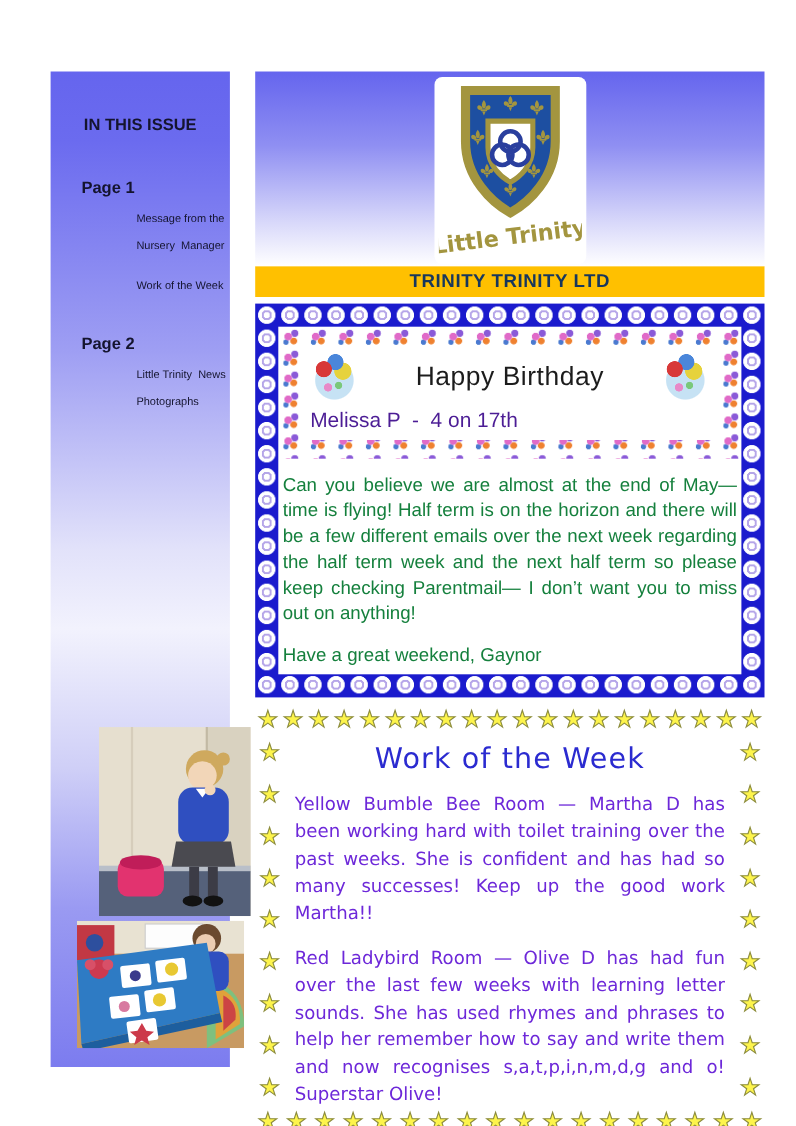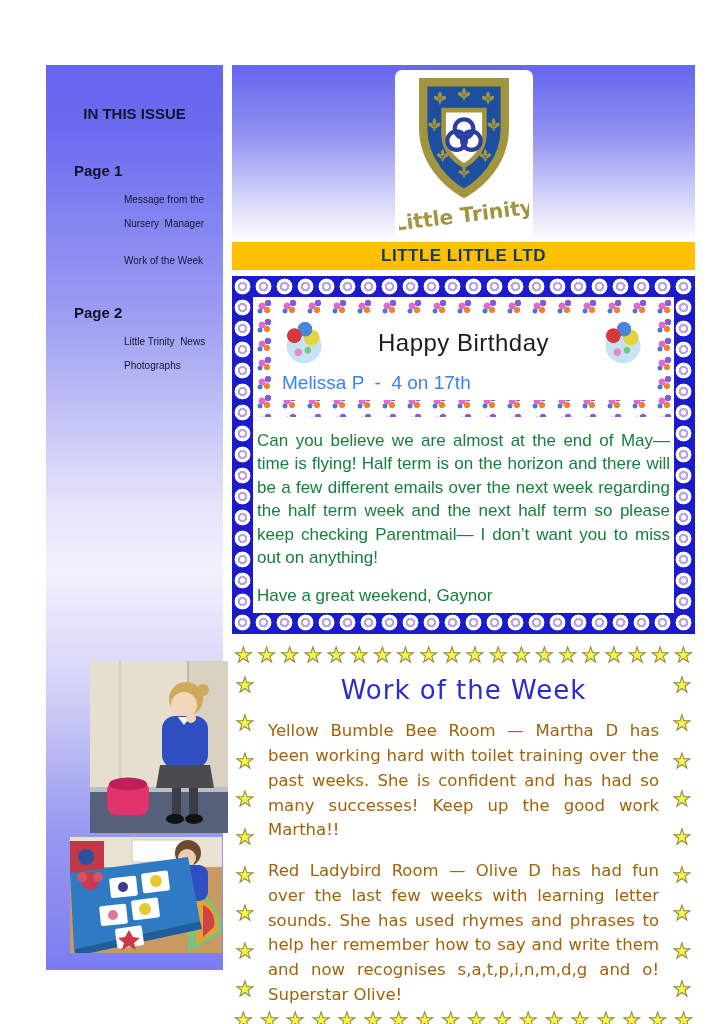--- a/index.html
+++ b/index.html
@@ -2,21 +2,21 @@
 <html style="--accent-blue: #6a6aef; --border-blue: #1b1bcd; --gold: #ffc000; --navy: #17375d; --title-blue: #2b2bd0; --star-yellow: #fdf44c; --star-outline: #8c8c3e; --crest-gold: #a3953f; --crest-blue: #1d4fa1; --knot-blue: #2a3f9e;"><head>
 <meta charset="utf-8">
 <style>
   * { box-sizing: border-box; margin: 0; padding: 0; }
   html,body { width:724px; height:1024px; background:#ffffff; overflow:hidden; }
   body { font-family:"Liberation Sans", sans-serif; position:relative; }
   .page { position:absolute; inset:0; background:#ffffff; }
 
   
   .sidebar {
-    position:absolute; left:46px; top:65px; width:177px; height:905px;
+    position:absolute; left:46px; top:65px; width:163px; height:905px;
     background:linear-gradient(180deg,#6565ee 0%, #6b6bef 7%, #9e9ef3 28%,
       #e2e2fa 48%, #f2f2fd 56%, #cfcff7 70%, #9a9af2 84%, #7c7cef 100%);
     color:#14142e;
   }
   .issue-title { text-align:center; font-weight:bold; font-size:15px; padding-top:40px; }
   .issue-date  { text-align:center; font-weight:bold; font-size:15px; margin-top:17px; }
   .toc-page { font-weight:bold; font-size:15px; margin-left:28px; }
   .toc-sub  { font-size:10px; margin-left:78px; white-space:pre; }
   .mt40{margin-top:40px;} .mt38{margin-top:38px;} .mt26{margin-top:26px;}
   .mt15{margin-top:15px;} .mt13{margin-top:13px;}
@@ -75,39 +75,39 @@
     width:48px; height:46px; display:inline-block;
     background-image:
       radial-gradient(circle at 30% 34%, #d83838 7px,   transparent 7.6px),
       radial-gradient(circle at 52% 20%, #4a86da 7px,   transparent 7.6px),
       radial-gradient(circle at 66% 38%, #e6d23c 7.5px, transparent 8.1px),
       radial-gradient(circle at 38% 70%, #e889c8 3.5px, transparent 4px),
       radial-gradient(circle at 58% 66%, #7ac87a 3px,   transparent 3.6px),
       radial-gradient(circle at 50% 56%, #c6e2f4 17px,  transparent 18px);
   }
   .bday-names { display:flex; justify-content:space-between; padding:2px 6px 2px 2px;
-    font-size:19px; color:#3b82f6; margin-top:4px;align-items:flex-end; }
+    font-size:19px; color:#4c1d95; margin-top:4px;align-items:flex-end; }
   .bday-names span { white-space:pre; }
 
   .msg { font-size:17px; line-height:1.38; color:#15803d; text-align:justify;
     margin:12px 2px 0; }
   .msg.signoff { text-align:left; margin-top:14px; margin-bottom:4px; }
 
   
   .star-box { margin-top:9px; }
   .star-row { display:flex; justify-content:space-between; padding:0 2px; }
   .star { font-size:21px; line-height:1.15; color:var(--star-yellow,#fdf44c);
     -webkit-text-stroke:1px var(--star-outline,#8c8c3e); }
   .star-mid { display:flex; }
   .star-col { display:flex; flex-direction:column; justify-content:space-between;
     align-items:center; width:26px; padding:6px 0; }
   .wotw-content { flex:1; padding:0 10px; font-family:"DejaVu Sans", sans-serif; }
   .wotw-title { text-align:center; font-size:26px; font-weight:normal;
     color:var(--title-blue,#2b2bd0); margin:8px 0 14px; letter-spacing:1px; }
-  .wotw-p { font-size:16.5px; line-height:1.5; color:#a16207; text-align:justify; }
+  .wotw-p { font-size:16.5px; line-height:1.5; color:#6d28d9; text-align:justify; }
   .wotw-p + .wotw-p { margin-top:16px; }
 </style>
 </head>
 <body>
 
 <div class="page">
 
   <aside class="sidebar">
     <div class="issue-title">IN THIS ISSUE</div>
 
@@ -210,21 +210,21 @@
           <use href="#fleur" transform="translate(38,57) scale(1.15)"></use>
           <use href="#fleur" transform="translate(102,57) scale(1.15)"></use>
           <use href="#fleur" transform="translate(47,90) scale(1.1)"></use>
           <use href="#fleur" transform="translate(93,90) scale(1.1)"></use>
           <use href="#fleur" transform="translate(70,108) scale(1.05)"></use>
           <text x="70" y="161" text-anchor="middle" font-size="22" font-weight="bold" fill="#a3953f" font-family="DejaVu Sans, sans-serif" transform="rotate(-7 70 161)">Little Trinity</text>
         </svg>
       </div>
     </div>
 
-    <div class="banner">LITTLE LITTLE LTD</div>
+    <div class="banner">TRINITY TRINITY LTD</div>
 
     <section class="flower-frame">
       <div class="flower-inner">
         <div class="balloon-frame">
           <div class="balloon-inner">
             <div class="bday-title-row">
               <span class="balloon-clip"></span>
               <span class="bday-title">Happy Birthday</span>
               <span class="balloon-clip"></span>
             </div>

